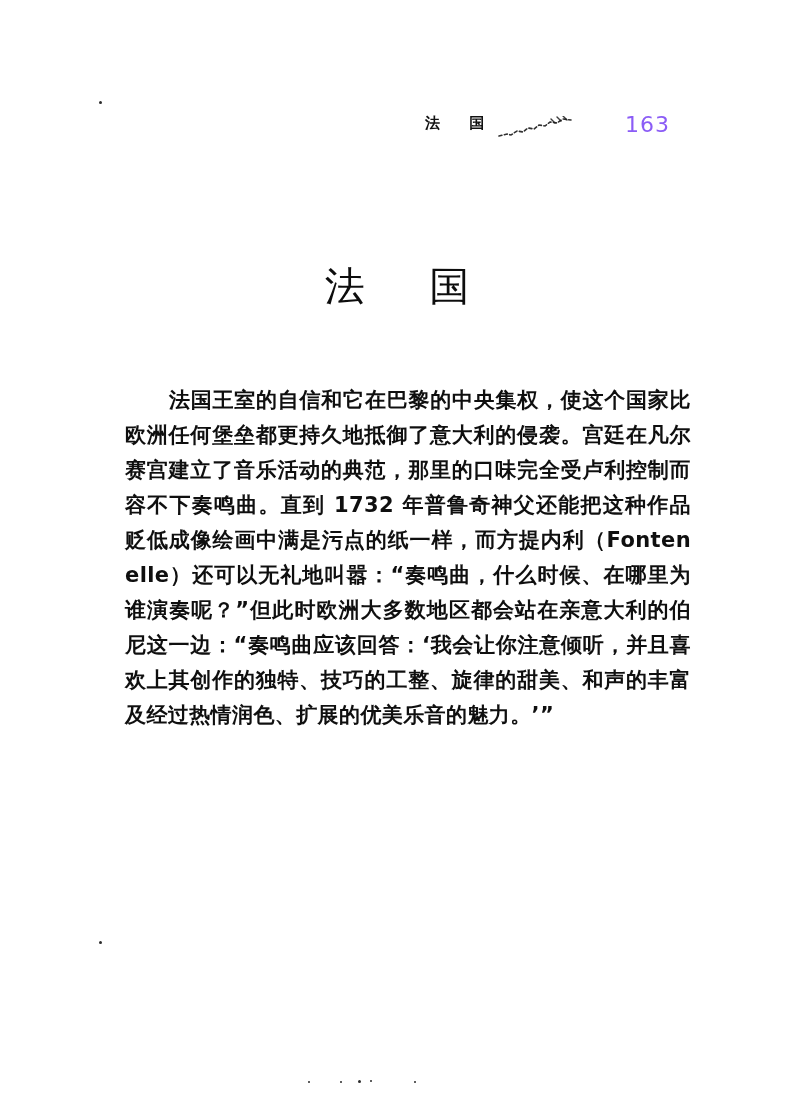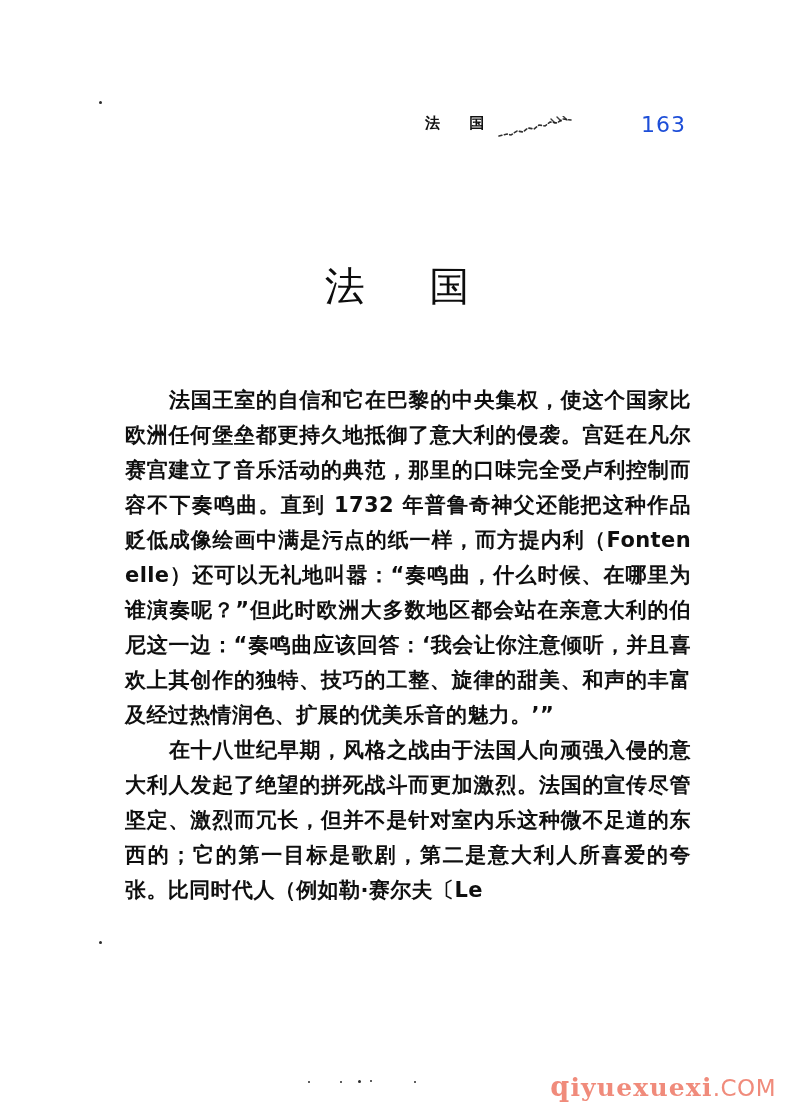--- a/index.html
+++ b/index.html
@@ -41,26 +41,26 @@
   .header-scribble {
     position: absolute;
     left: 372px;
     top: 4px;
     width: 80px;
     height: 24px;
     pointer-events: none;
   }
   .header-pageno {
     position: absolute;
-    right: 4px;
+    right: 20px;
     top: 0px;
     font-family: "DejaVu Sans", sans-serif;
     font-size: 22px;
     font-weight: 400;
-    color: #1d4ed8;
+    color: #8b5cf6;
     letter-spacing: 1px;
   }
 
   
   .doc-title {
     position: absolute;
     left: 0;
     top: 263px;
     width: 794px;
     text-align: center;
@@ -140,26 +140,22 @@
       </svg>
     </span>
 
     <span class="header-pageno">163</span>
   </div>
 
   <div class="doc-title">法 国</div>
 
   <div class="body-text">
     <p class="para">法国王室的自信和它在巴黎的中央集权，使这个国家比欧洲任何堡垒都更持久地抵御了意大利的侵袭。宫廷在凡尔赛宫建立了音乐活动的典范，那里的口味完全受卢利控制而容不下奏鸣曲。直到 1732 年普鲁奇神父还能把这种作品贬低成像绘画中满是污点的纸一样，而方提内利（Fontenelle）还可以无礼地叫嚣：“奏鸣曲，什么时候、在哪里为谁演奏呢？”但此时欧洲大多数地区都会站在亲意大利的伯尼这一边：“奏鸣曲应该回答：‘我会让你注意倾听，并且喜欢上其创作的独特、技巧的工整、旋律的甜美、和声的丰富及经过热情润色、扩展的优美乐音的魅力。’”</p>
-    <p class="para">在十八世纪早期，风格之战由于法国人向顽强入侵的意大利人发起了绝望的拼死战斗而更加激烈。法国的宣传尽管坚定、激烈而冗长，但并不是针对室内乐这种微不足道的东西的；它的第一目标是歌剧，第二是意大利人所喜爱的夸张。比同时代人（例如勒·赛尔夫〔Le</p>
   </div>
 
-  <div class="watermark" style="color: rgb(240, 139, 123);">
-    <span class="wm-lead">q</span><span>iyuexuexi</span><span class="wm-tld">.COM</span>
-  </div>
 
   <div id="speckle-layer">
       <span class="speckle" style="left: 99px; top: 101px; width: 3px; height: 3px;"></span>
       <span class="speckle" style="left: 99px; top: 941px; width: 3px; height: 3px;"></span>
       <span class="speckle" style="left: 308px; top: 1081px; width: 2px; height: 2px;"></span>
       <span class="speckle" style="left: 340px; top: 1081px; width: 2px; height: 2px;"></span>
       <span class="speckle" style="left: 358px; top: 1080px; width: 3px; height: 3px;"></span>
       <span class="speckle" style="left: 370px; top: 1080px; width: 2px; height: 2px;"></span>
       <span class="speckle" style="left: 414px; top: 1081px; width: 2px; height: 2px;"></span>
     </div>

